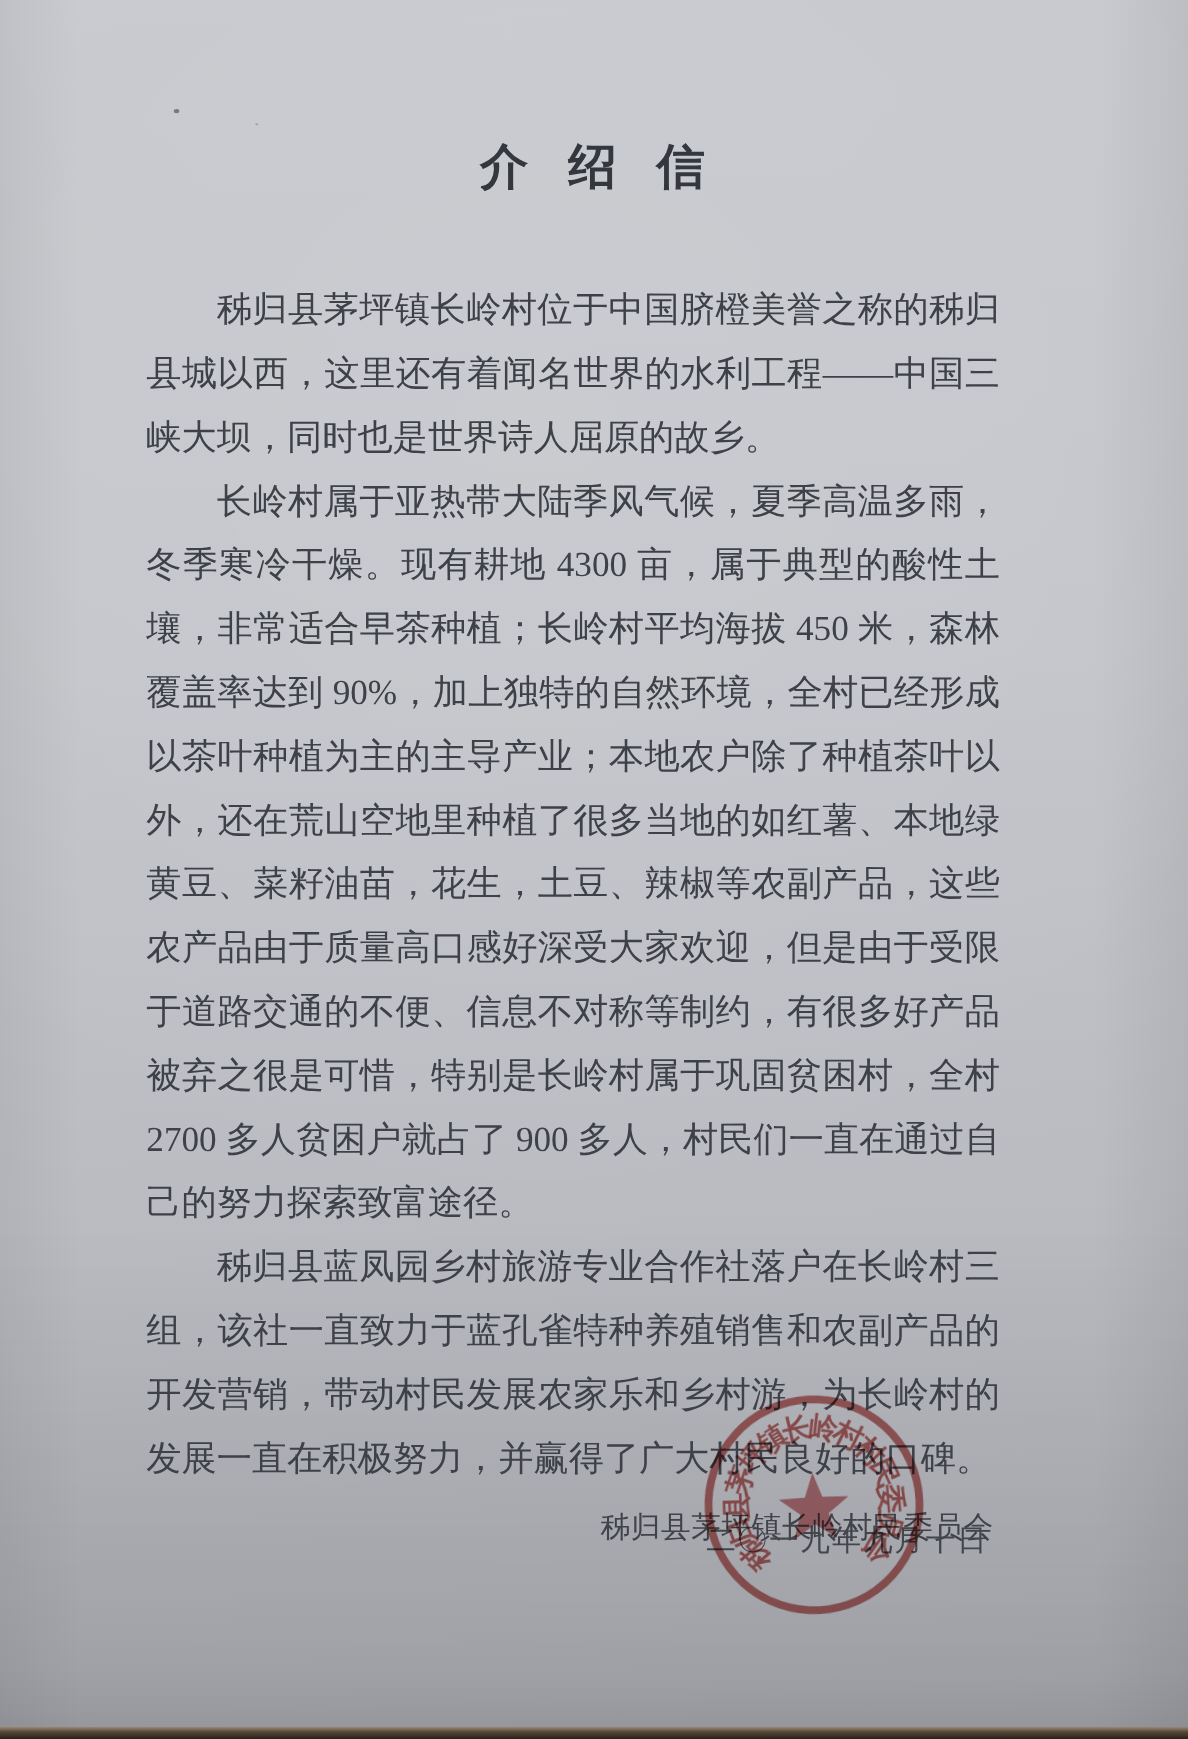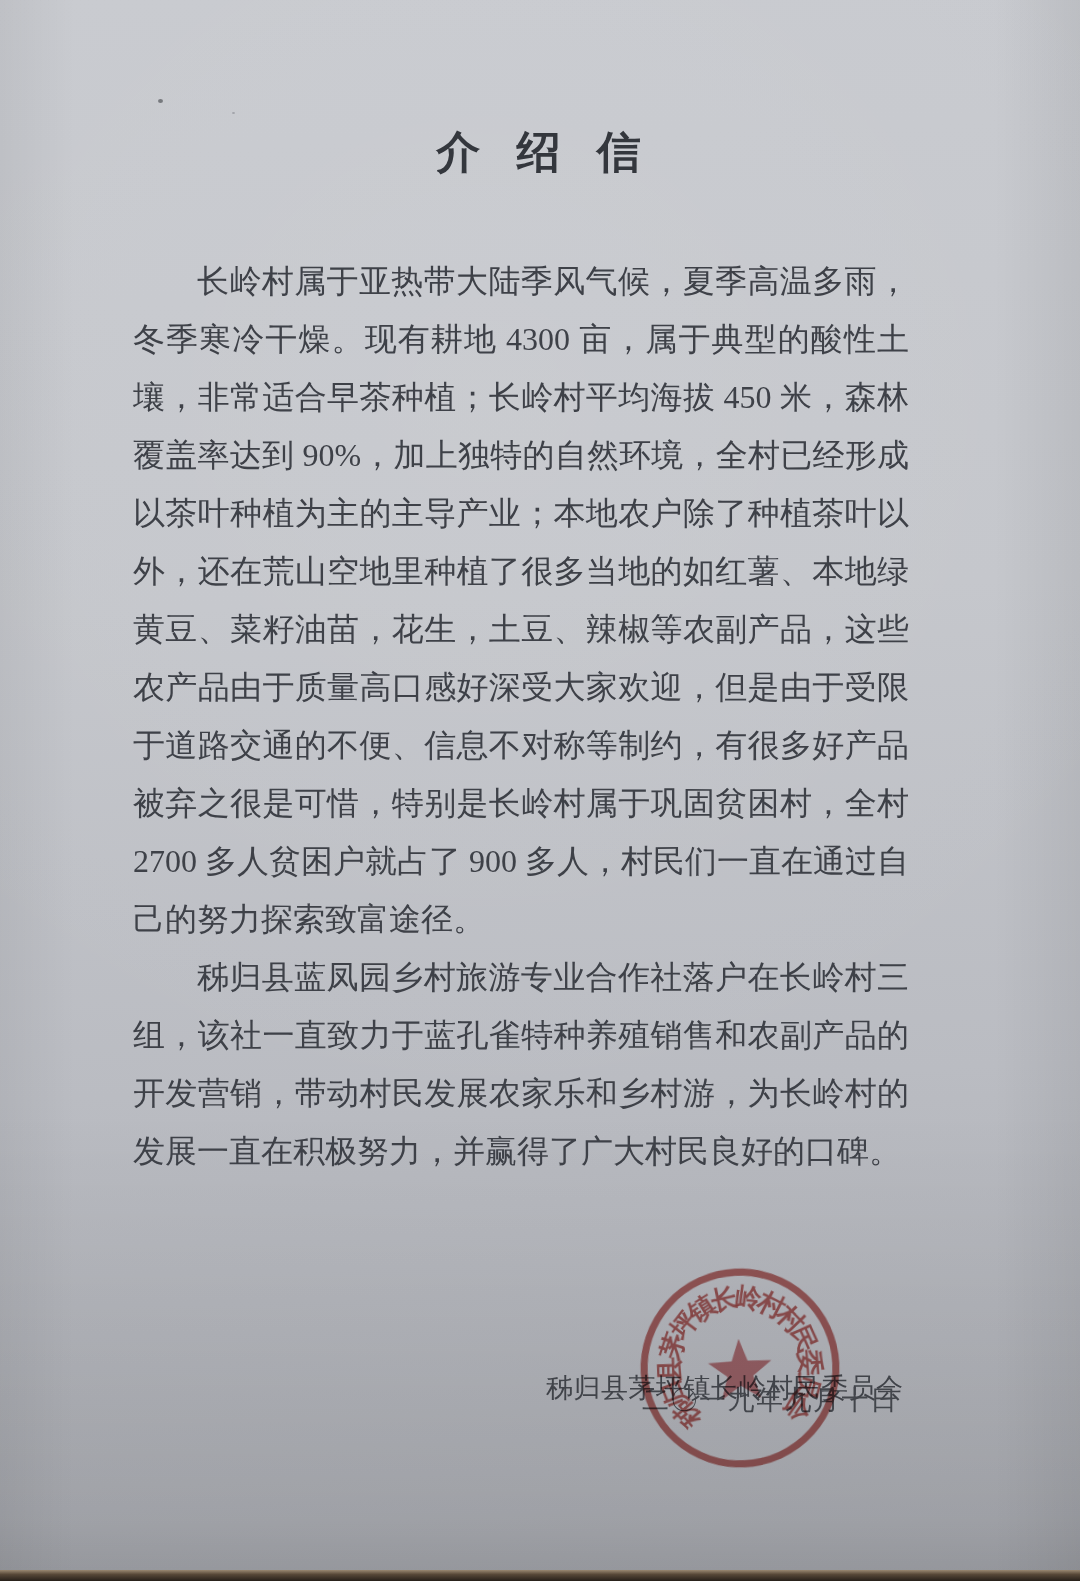--- a/index.html
+++ b/index.html
@@ -63,20 +63,21 @@
 </style>
 </head>
 <body>
 
 <div class="photo">
   <div class="sheet-shade"></div>
 
   <h1 class="title">介 绍 信</h1>
 
   <div class="body-text">
+    <p>秭归县茅坪镇长岭村位于中国脐橙美誉之称的秭归县城以西，这里还有着闻名世界的水利工程——中国三峡大坝，同时也是世界诗人屈原的故乡。</p>
     <p>长岭村属于亚热带大陆季风气候，夏季高温多雨，冬季寒冷干燥。现有耕地 4300 亩，属于典型的酸性土壤，非常适合早茶种植；长岭村平均海拔 450 米，森林覆盖率达到 90%，加上独特的自然环境，全村已经形成以茶叶种植为主的主导产业；本地农户除了种植茶叶以外，还在荒山空地里种植了很多当地的如红薯、本地绿黄豆、菜籽油苗，花生，土豆、辣椒等农副产品，这些农产品由于质量高口感好深受大家欢迎，但是由于受限于道路交通的不便、信息不对称等制约，有很多好产品被弃之很是可惜，特别是长岭村属于巩固贫困村，全村 2700 多人贫困户就占了 900 多人，村民们一直在通过自己的努力探索致富途径。</p>
     <p>秭归县蓝凤园乡村旅游专业合作社落户在长岭村三组，该社一直致力于蓝孔雀特种养殖销售和农副产品的开发营销，带动村民发展农家乐和乡村游，为长岭村的发展一直在积极努力，并赢得了广大村民良好的口碑。</p>
   </div>
 
   <div class="signature">秭归县茅坪镇长岭村民委员会</div>
   <div class="date">二〇一九年九月十日</div>
 
   <div class="stamp">
     <svg viewBox="0 0 210 210" width="212" height="212" aria-hidden="true">
       <circle class="ring" cx="105" cy="105" r="95"></circle>

